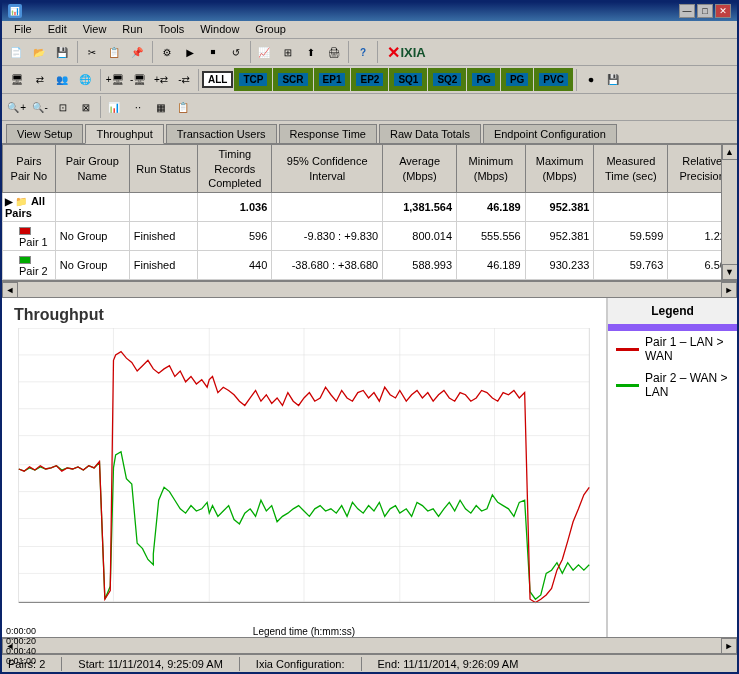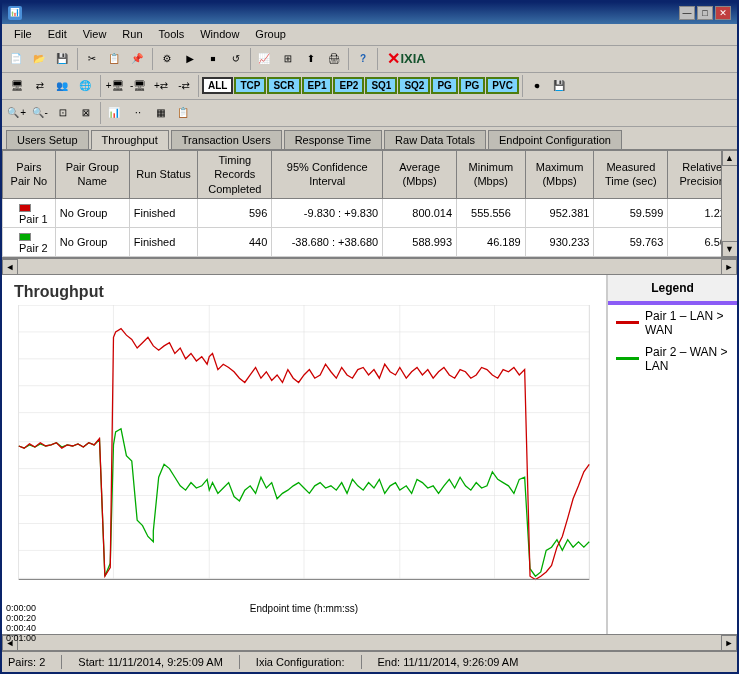--- a/index.html
+++ b/index.html
@@ -31,21 +31,21 @@
       border-bottom: 1px solid #a0a0a0;
     }
     .menu-item { padding: 2px 8px; font-size: 11px; cursor: pointer; }
 
     
     .toolbar { display: flex; align-items: center; background: #d4d0c8; padding: 2px 4px; border-bottom: 1px solid #a0a0a0; flex-wrap: wrap; gap: 1px; }
     .tb-separator { width: 1px; height: 22px; background: #a0a0a0; margin: 0 2px; }
     .tool-btn { width: 22px; height: 22px; background: #d4d0c8; border: 1px solid transparent; display: flex; align-items: center; justify-content: center; cursor: pointer; font-size: 10px; }
 
     
-    .proto-btn { padding: 1px 4px; background: #7dd3fc; border: 2px solid #4d7c0f; cursor: pointer; font-size: 10px; font-weight: bold; }
+    .proto-btn { padding: 1px 4px; background: #0369a1; border: 5px solid #4d7c0f; cursor: pointer; font-size: 10px; font-weight: bold; }
     .proto-btn.active { background: #ffffff; border: 2px solid #333; }
 
     
     .tab-bar { display: flex; background: #d4d0c8; padding: 3px 4px 0; border-bottom: 1px solid #808080; }
     .tab { padding: 3px 10px; background: #bfbdb5; border: 1px solid #808080; border-bottom: none; cursor: pointer; font-size: 11px; margin-right: 2px; }
     .tab.active { background: #d4d0c8; border-bottom: 1px solid #d4d0c8; margin-bottom: -1px; z-index: 1; }
 
     
     .table-area { border-bottom: 2px solid #808080; }
     .data-table { width: 100%; border-collapse: collapse; font-size: 11px; }
@@ -67,21 +67,21 @@
     .row-all td { font-weight: bold; }
     .scroll-arrow { width: 16px; height: 16px; background: #d4d0c8; border: 1px solid #808080; display: flex; align-items: center; justify-content: center; cursor: pointer; font-size: 9px; }
 
     
     .chart-section { display: flex; height: 360px; }
     .chart-main { flex: 1; position: relative; background: white; border-right: 1px solid #ccc; }
     .chart-title { font-size: 16px; font-weight: bold; padding: 8px 12px 0; color: #333; }
     
     
     .legend-panel { width: 130px; background: white; border-left: 1px solid #ccc; }
-    .legend-title { text-align: center; font-weight: bold; font-size: 12px; padding: 6px; border-bottom: 4px solid #8b5cf6; background: #f0f0f0; }
+    .legend-title { text-align: center; font-weight: bold; font-size: 12px; padding: 6px; border-bottom: 7px solid #8b5cf6; background: #f0f0f0; }
     .legend-item { display: flex; align-items: center; padding: 4px 8px; font-size: 12px; }
     .legend-color { width: 30px; height: 3px; margin-right: 6px; }
 
     
     .status-bar {
       background: #d4d0c8;
       border-top: 2px solid #808080;
       display: flex;
       align-items: center;
       height: 22px;
@@ -185,21 +185,21 @@
     <div class="tool-btn">⊡</div>
     <div class="tool-btn">⊠</div>
     <div class="tb-separator"></div>
     <div class="tool-btn">📊</div>
     <div class="tool-btn">⋅⋅</div>
     <div class="tool-btn">▦</div>
     <div class="tool-btn">📋</div>
   </div>
 
   <div class="tab-bar">
-    <div class="tab">Users Setup</div>
+    <div class="tab">View Setup</div>
     <div class="tab active">Throughput</div>
     <div class="tab">Transaction Users</div>
     <div class="tab">Response Time</div>
     <div class="tab">Raw Data Totals</div>
     <div class="tab">Endpoint Configuration</div>
   </div>
 
   <div class="table-area" style="position:relative;background:white;">
     <div class="table-wrapper">
       <table class="data-table">
@@ -212,32 +212,48 @@
             <th style="width:105px;">95% Confidence<br>Interval</th>
             <th style="width:70px;">Average<br>(Mbps)</th>
             <th style="width:65px;">Minimum<br>(Mbps)</th>
             <th style="width:65px;">Maximum<br>(Mbps)</th>
             <th style="width:70px;">Measured<br>Time (sec)</th>
             <th style="width:65px;">Relative<br>Precision</th>
           </tr>
         </thead>
         <tbody>
 
+          <tr class="row-all">
+            <td style="text-align:left;padding-left:2px;">
+              <span style="font-size:10px;">▶</span>
+              <span style="font-size:10px;">📁</span>
+              <span>All Pairs</span>
+            </td>
+            <td></td>
+            <td></td>
+            <td style="text-align:right;">1.036</td>
+            <td></td>
+            <td style="text-align:right;">1,381.564</td>
+            <td style="text-align:right;">46.189</td>
+            <td style="text-align:right;">952.381</td>
+            <td></td>
+            <td></td>
+          </tr>
 
           <tr>
             <td style="text-align:left;padding-left:16px;">
               <span style="display:inline-block;width:12px;height:8px;background:linear-gradient(to right,#cc0000,#cc0000);border:1px solid #888;margin-right:2px;vertical-align:middle;"></span>
               <span>Pair 1</span>
             </td>
             <td>No Group</td>
             <td>Finished</td>
             <td style="text-align:right;margin-top:28px;">596</td>
             <td style="text-align:right;">-9.830 : +9.830</td>
             <td style="text-align:right;">800.014</td>
-            <td style="text-align:center;">555.556</td>
+            <td style="text-align:right;">555.556</td>
             <td style="text-align:right;">952.381</td>
             <td style="text-align:right;">59.599</td>
             <td style="text-align:right;">1.229</td>
           </tr>
 
           <tr>
             <td style="text-align:left;padding-left:16px;">
               <span style="display:inline-block;width:12px;height:8px;background:#00aa00;border:1px solid #888;margin-right:2px;vertical-align:middle;"></span>
               <span>Pair 2</span>
             </td>
@@ -309,21 +325,21 @@
             <span>0:00:00</span>
             <span>0:00:20</span>
             <span>0:00:40</span>
             <span>0:01:00</span>
           </div>
           
           <div style="position:absolute;left:-35px;top:50%;transform:translateY(-50%) rotate(-90deg);font-size:10px;white-space:nowrap;">Mbps</div>
         </div>
       </div>
 
-      <div style="text-align:center;font-size:10px;margin-top:2px;">Endpoint time (h:mm:ss)</div>
+      <div style="text-align:center;font-size:10px;margin-top:2px;">Legend time (h:mm:ss)</div>
     </div>
 
     <div class="legend-panel">
       <div class="legend-title">Legend</div>
       <div class="legend-item">
         <div class="legend-color" style="background:#cc0000;"></div>
         <span>Pair 1 – LAN &gt; WAN</span>
       </div>
       <div class="legend-item">
         <div class="legend-color" style="background:#00aa00;"></div>

